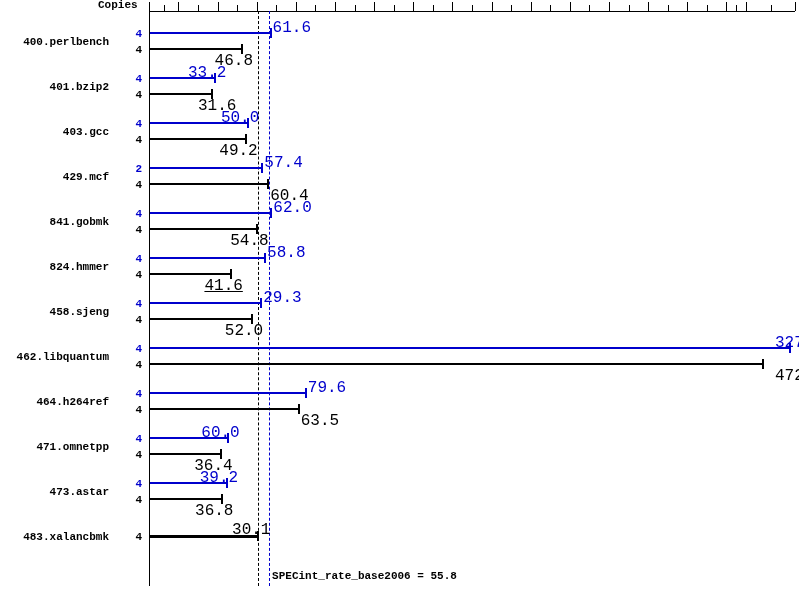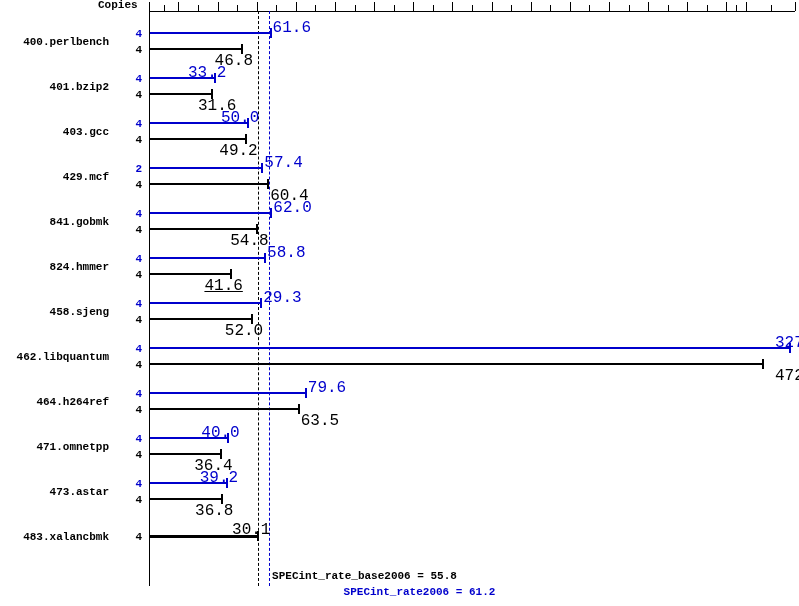--- a/index.html
+++ b/index.html
@@ -217,21 +217,21 @@
           <div class="cap base"></div>
         </div>
         <div class="val base" style="left: 300.776px; top: 30px;">63.5</div>
       </div>
       <div class="row" style="top: 427px;">
         <div class="bench-label">471.omnetpp</div>
         <div class="copies-label peak">4</div>
         <div class="bar peak" style="width: 78.303px;">
           <div class="cap peak"></div>
         </div>
-        <div class="val peak" style="left: 201.303px; top: -3px;">40.0</div>
+        <div class="val peak" style="left: 201.303px; top: -3px;">60.0</div>
         <div class="copies-label base">4</div>
         <div class="bar base" style="width: 71.2558px;">
           <div class="cap base"></div>
         </div>
         <div class="val base" style="left: 194.256px; top: 30px;">36.4</div>
       </div>
       <div class="row" style="top: 472px;">
         <div class="bench-label">473.astar</div>
         <div class="copies-label peak">4</div>
         <div class="bar peak" style="width: 76.737px;">
@@ -248,15 +248,14 @@
         <div class="bench-label">483.xalancbmk</div>
         <div class="copies-label base" style="top: 14px;">4</div>
         <div class="bar single" style="width: 108.058px;">
           <div class="cap base"></div>
         </div>
         <div class="val base" style="left: 232.058px; top: 4px;">30.1</div>
       </div>
     </div>
 
   <div class="footer base">SPECint_rate_base2006 = 55.8</div>
-  <div class="footer peak">SPECint_rate2006 = 61.2</div>
 
 </div>
 
 </body></html>

